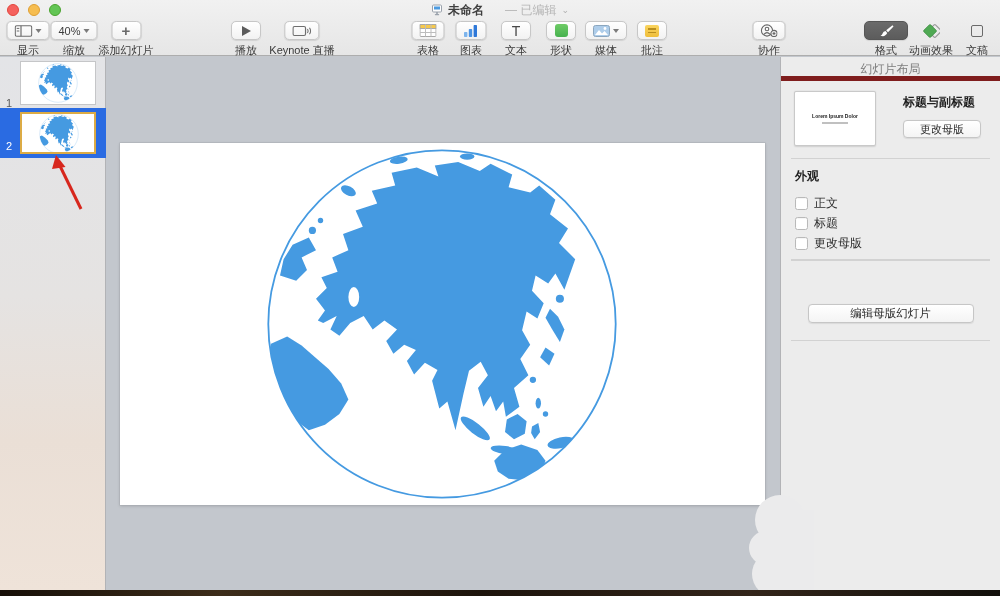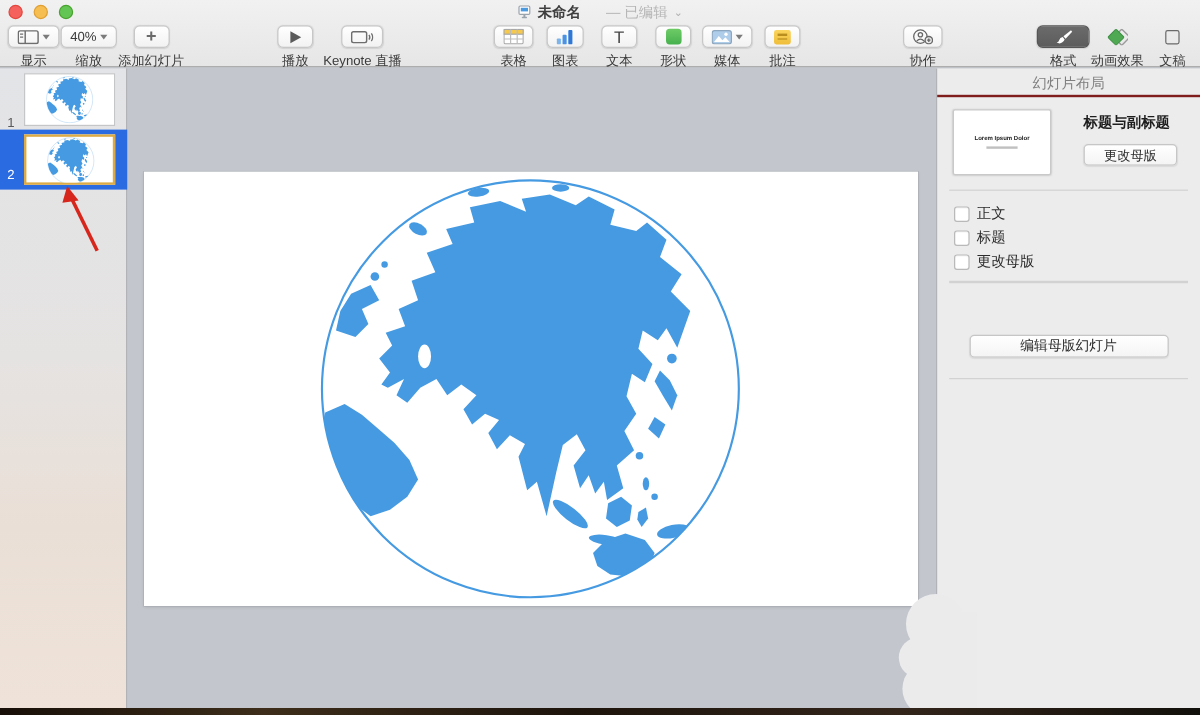--- a/index.html
+++ b/index.html
@@ -56,21 +56,21 @@
   .canvas { position:absolute; left:107px; top:57px; width:673px; height:533px;
     background:#c3c7cd; }
   .slide { position:absolute; left:13px; top:86px; width:645px; height:362px;
     background:#ffffff; box-shadow:0 0 0 0.5px #a9adb3, 0 1px 3px rgba(0,0,0,.18); }
   .main-globe { position:absolute; left:142px; top:1px; width:360px; height:360px; }
 
   
   .inspector { position:absolute; right:0; top:57px; width:220px; height:533px;
     background:#ececec; border-left:1px solid #b2b3b6; font-size:12px; color:#2b2b2b; z-index:2; }
   .insp-header { height:24px; line-height:24px; text-align:center; color:#7f7f7f;
-    border-bottom:2px solid #7f1d1d; }
+    border-bottom:5px solid #7f1d1d; }
   .master-row { display:flex; padding:10px 14px 12px 13px; gap:27px; }
   .master-thumb { width:82px; height:55px; background:#fff; border:1px solid #c9c9c9;
     border-radius:2px; box-shadow:0 0.5px 1.5px rgba(0,0,0,.12);
     display:flex; flex-direction:column; align-items:center; justify-content:center; gap:3px; }
   .master-thumb .mt-title { font-size:5px; color:#222; font-weight:bold; white-space:nowrap; }
   .master-thumb .mt-sub { width:26px; height:1.5px; background:#c0c0c0; }
   .master-meta { display:flex; flex-direction:column; padding-top:3px; }
   .master-name { font-weight:bold; font-size:12px; color:#1d1d1d; }
   .btn { border:1px solid #c6c6c6; border-radius:4px; background:linear-gradient(#fff,#f4f4f4);
     box-shadow:0 0.5px 1px rgba(0,0,0,.08); font-size:11px; color:#2b2b2b;
@@ -356,20 +356,21 @@
       </div>
       <div class="master-meta">
         <span class="master-name">标题与副标题</span>
         <button class="btn change-master">更改母版</button>
       </div>
     </div>
 
     <div class="divider"></div>
 
     <div class="sec-appearance">
+      <div class="sec-title">外观</div>
       <div class="chk-row">
         <span class="checkbox"></span>
         <span>正文</span>
       </div>
       <div class="chk-row">
         <span class="checkbox"></span>
         <span>标题</span>
       </div>
       <div class="chk-row">
         <span class="checkbox"></span>

